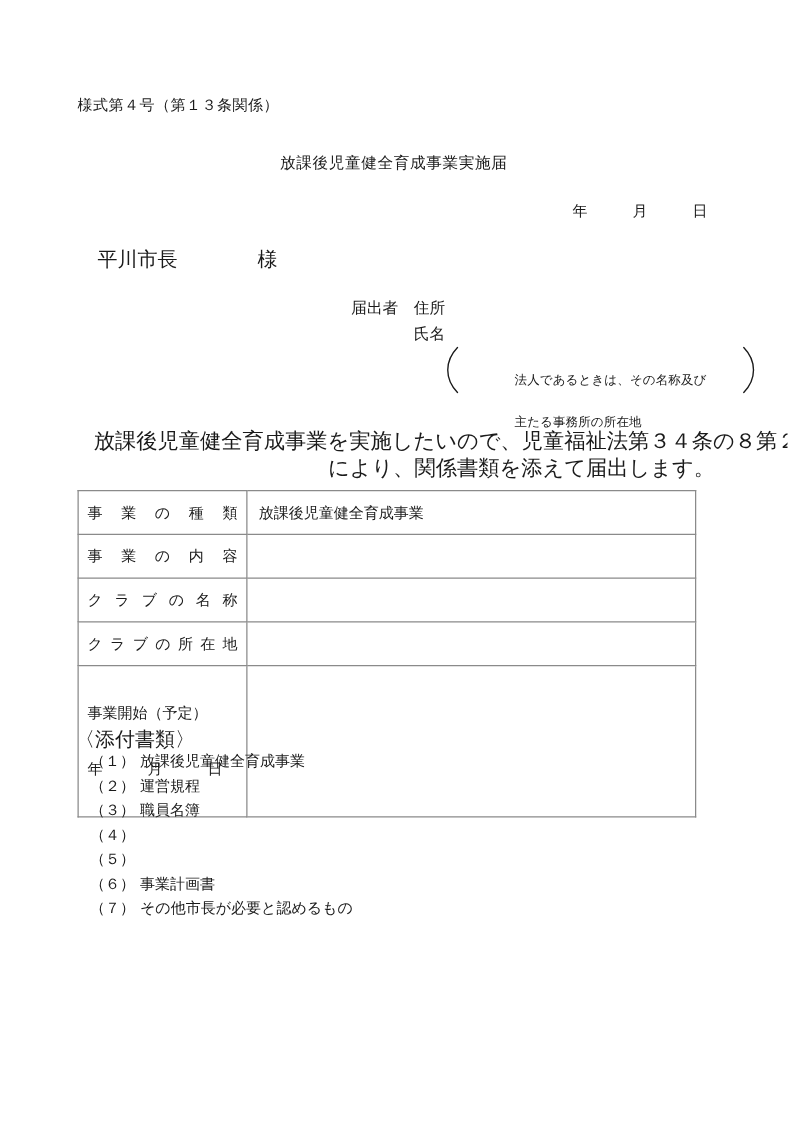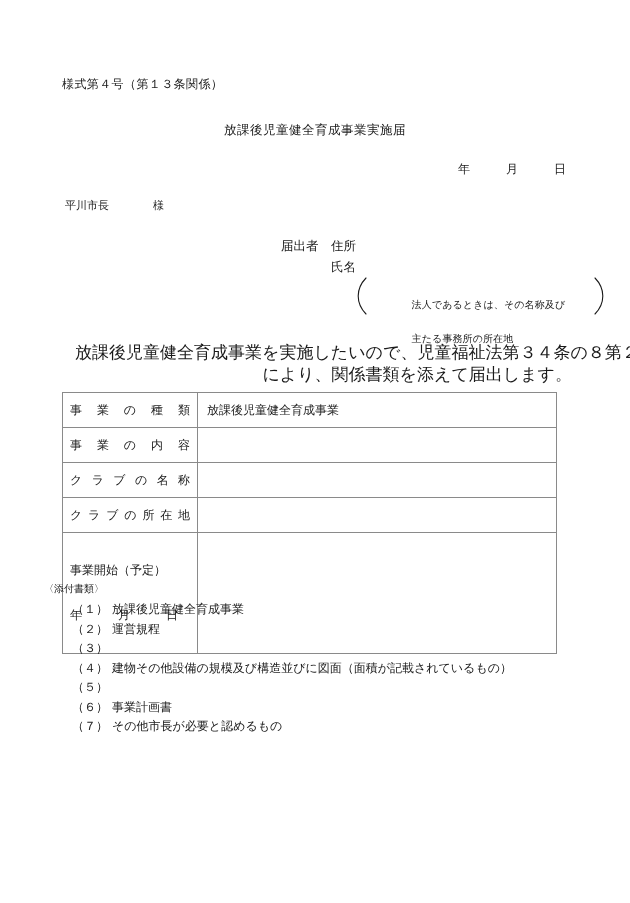--- a/index.html
+++ b/index.html
@@ -48,23 +48,23 @@
   .date-line {
     left: 0;
     top: 161px;
     width: 566px;
     text-align: right;
     font-size: 12px;
     white-space: pre;
   }
 
   .addressee {
-    left: 65px;
+    left: 78px;
     top: 198px;
-    font-size: 11px;
+    font-size: 16px;
     white-space: pre;
   }
 
   
   .submitter {
     position: absolute;
     left: 281px;
     top: 236px;
   }
   .submitter-row {
@@ -148,23 +148,23 @@
   .label-two-line {
     line-height: 15px;
     padding: 3px 0;
     white-space: pre;
   }
   .label-two-line .ln1 { display: block; }
   .label-two-line .ln2 { display: block; }
 
   
   .attach-title {
-    left: 44px;
+    left: 60px;
     top: 582px;
-    font-size: 10px;
+    font-size: 16px;
     white-space: pre;
     text-align: center;
   }
   .attach-list {
     position: absolute;
     left: 60px;
     top: 600px;
     width: 520px;
   }
   .attach-item {
@@ -296,24 +296,24 @@
     <div class="attach-item">
       <span class="attach-num">（１）</span>
       <span class="attach-text">放課後児童健全育成事業</span>
     </div>
     <div class="attach-item">
       <span class="attach-num">（２）</span>
       <span class="attach-text">運営規程</span>
     </div>
     <div class="attach-item">
       <span class="attach-num">（３）</span>
+      <span class="attach-text">職員名簿</span>
     </div>
     <div class="attach-item">
       <span class="attach-num">（４）</span>
-      <span class="attach-text">建物その他設備の規模及び構造並びに図面（面積が記載されているもの）</span>
     </div>
     <div class="attach-item">
       <span class="attach-num">（５）</span>
     </div>
     <div class="attach-item">
       <span class="attach-num">（６）</span>
       <span class="attach-text">事業計画書</span>
     </div>
     <div class="attach-item">
       <span class="attach-num">（７）</span>

